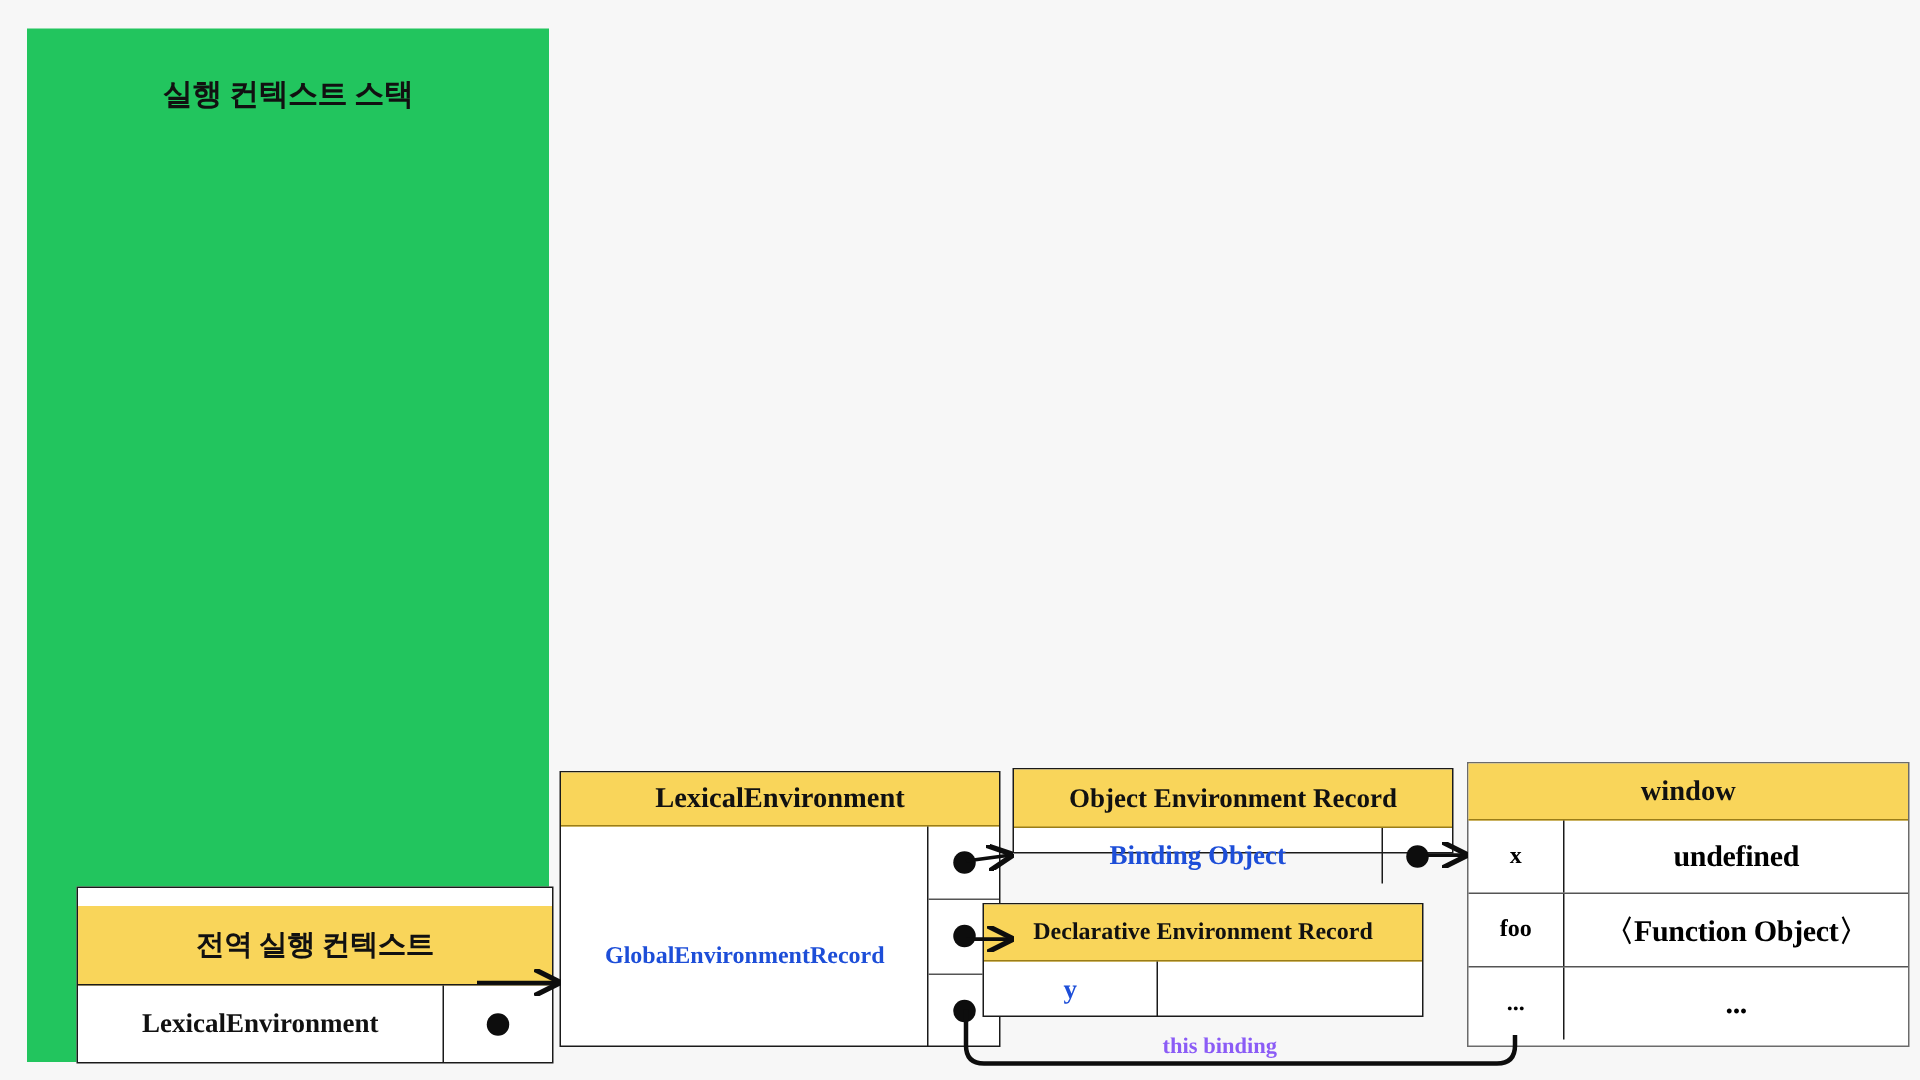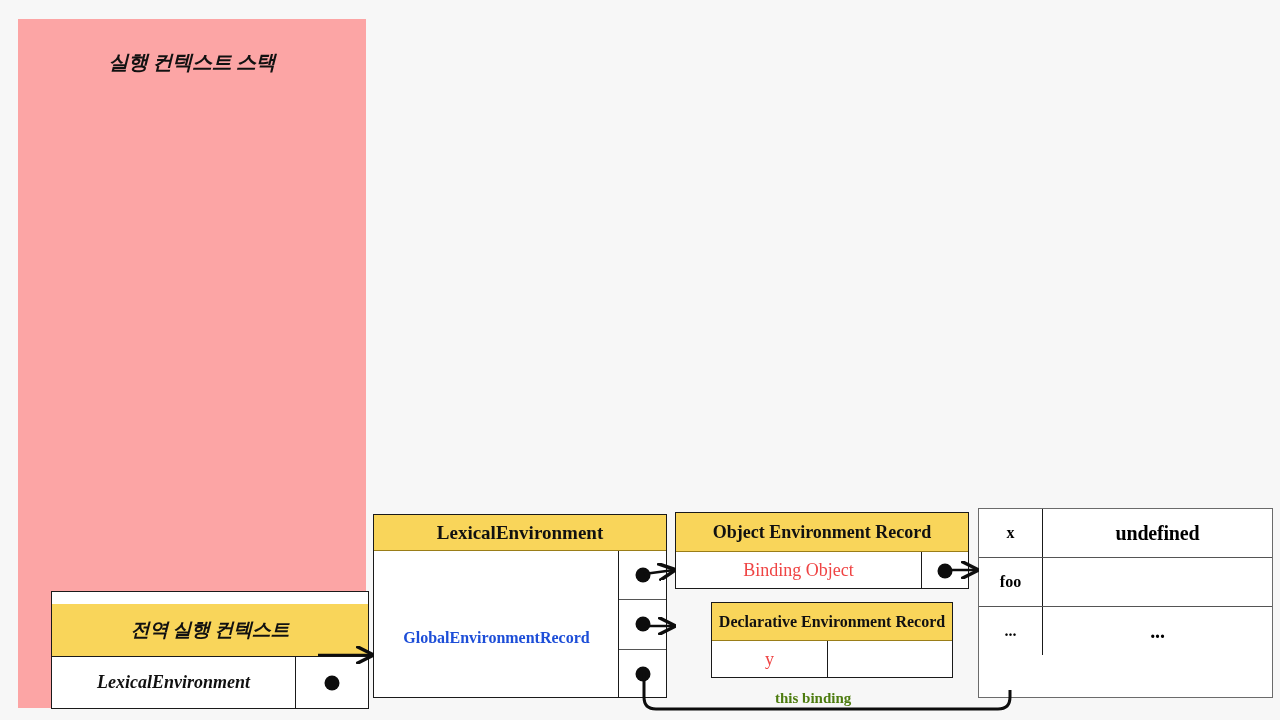--- a/index.html
+++ b/index.html
@@ -21,22 +21,21 @@
     height: 720px;
   }
 
   
   .stack-panel {
     position: absolute;
     left: 18px;
     top: 19px;
     width: 348px;
     height: 689px;
-    background: #fca5a5;
-    font-style: italic;
+    background: #22c55e;
   }
   .stack-title {
     position: absolute;
     left: 0;
     top: 30px;
     width: 348px;
     text-align: center;
     font-size: 20px;
     font-weight: bold;
     color: #111;
@@ -103,22 +102,22 @@
     color: #111;
   }
   .drow {
     display: flex;
     align-items: stretch;
   }
   .dcell {
     display: flex;
     align-items: center;
     justify-content: center;
-    font-weight: normal;
-    color: #ef4444;
+    font-weight: bold;
+    color: #1d4ed8;
   }
 
   
   #lexenv {
     left: 373px;
     top: 514px;
     width: 294px;
     height: 184px;
   }
   #lexenv .dhead {
@@ -169,42 +168,42 @@
     left: 50%;
     top: 50%;
     transform: translate(-50%, -50%);
   }
 
   
   #objrec {
     left: 675px;
     top: 512px;
     width: 294px;
-    height: 77px;
+    height: 57px;
   }
   #objrec .dhead {
     height: 38px;
     font-size: 18px;
   }
   #objrec .drow { height: 37px; }
   #objrec .binding-label {
     flex: 1;
     font-size: 18px;
   }
   #objrec .binding-ptr {
     width: 46px;
     border-left: 1.5px solid #1a1a1a;
     position: relative;
   }
 
   
   #decrec {
-    left: 711px;
+    left: 655px;
     top: 602px;
-    width: 242px;
+    width: 294px;
     height: 76px;
   }
   #decrec .dhead {
     height: 37px;
     font-size: 16px;
   }
   #decrec .drow { height: 37px; }
   #decrec .k {
     width: 115px;
     font-size: 18px;
@@ -254,21 +253,21 @@
     letter-spacing: -0.2px;
   }
 
   
   .this-caption {
     position: absolute;
     left: 771px;
     top: 690px;
     font-size: 15px;
     font-weight: bold;
-    color: #4d7c0f;
+    color: #8b5cf6;
     background: #f7f7f7;
     padding: 0 4px;
     z-index: 5;
   }
 
   
   #wires {
     position: absolute;
     left: 0; top: 0;
     width: 1280px;
@@ -325,26 +324,28 @@
   </div>
 
   <div class="dbox" id="decrec">
     <div class="dhead">Declarative Environment Record</div>
     <div class="drow">
       <div class="dcell k">y</div>
     </div>
   </div>
 
   <div class="dbox" id="winbox">
+    <div class="dhead">window</div>
     <div class="wrow">
       <div class="wk">x</div>
       <div class="wv">undefined</div>
     </div>
     <div class="wrow">
       <div class="wk">foo</div>
+      <div class="wv">〈Function Object〉</div>
     </div>
     <div class="wrow">
       <div class="wk">...</div>
       <div class="wv">...</div>
     </div>
   </div>
 
   <div class="this-caption">this binding</div>
 
   <svg id="wires">

